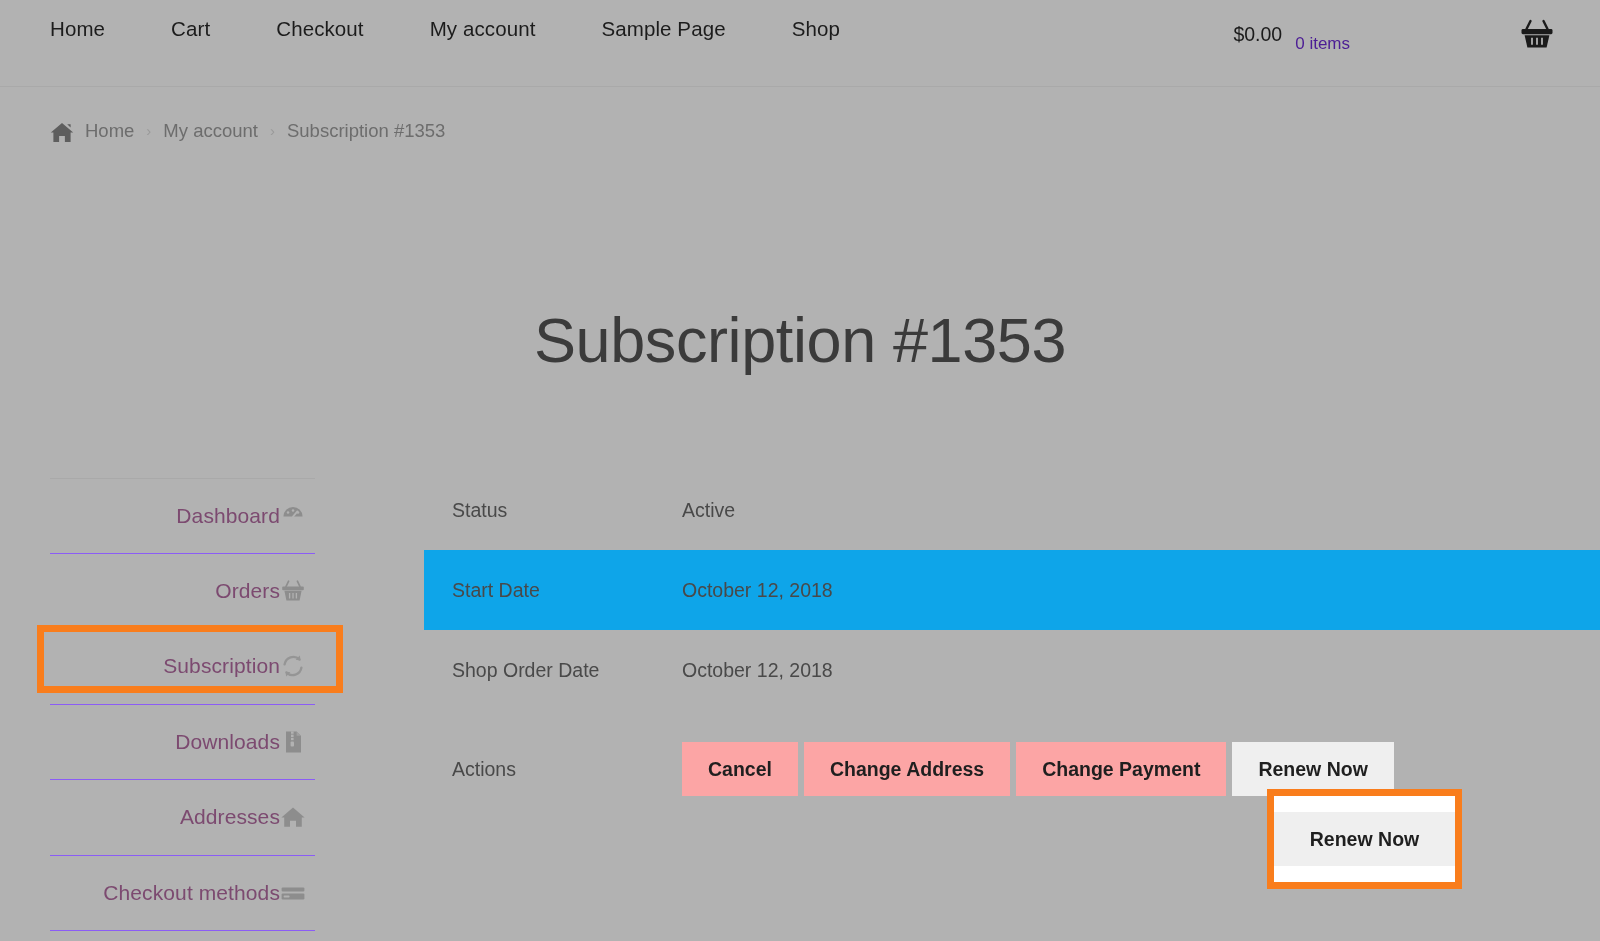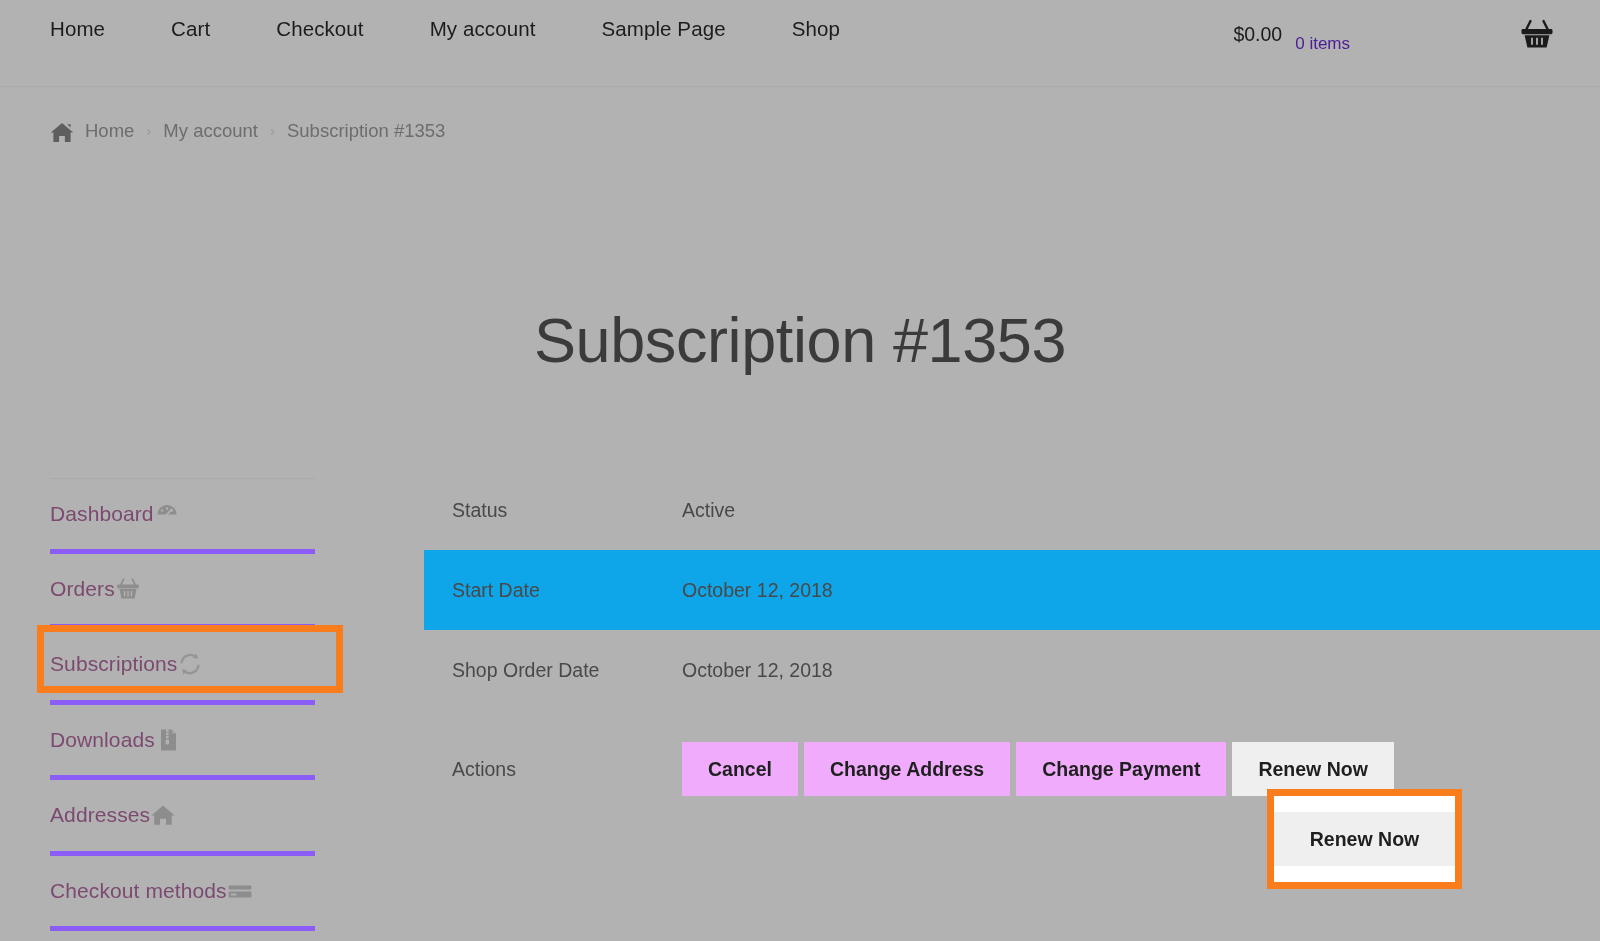--- a/index.html
+++ b/index.html
@@ -120,24 +120,24 @@
   .account-nav {
     position: absolute;
     left: 50px; top: 478px;
     width: 265px;
     list-style: none;
     margin: 0; padding: 0;
   }
   .account-nav-item {
     position: relative;
     height: 75.5px;
-    border-bottom: 5px solid #8b5cf6;
-    display: flex;
-    align-items: center;
-    justify-content: flex-start;
+    border-bottom: 1px solid #8b5cf6;
+    display: flex;
+    align-items: center;
+    justify-content: flex-end;
     cursor: pointer;
   }
   .account-nav-item:first-child {
     border-top: 1px solid #a9a9a9;
   }
   .an-label {
     font-size: 21px;
     color: #7c4a70;
     letter-spacing: 0.1px;
     white-space: nowrap;
@@ -175,21 +175,21 @@
     white-space: nowrap;
   }
   .actions-row td { height: 118px; }
 
   .action-buttons {
     display: flex;
     align-items: center;
     gap: 6px;
   }
   .btn {
-    background: #f0abfc;
+    background: #fca5a5;
     border: none;
     color: #1f1f1f;
     font-size: 19.5px;
     font-weight: bold;
     font-family: "Liberation Sans", sans-serif;
     padding: 0 26px;
     height: 54px;
     line-height: 54px;
     cursor: pointer;
     white-space: nowrap;
@@ -289,21 +289,21 @@
       <span class="an-label">Orders</span>
       <svg class="an-icon" viewBox="0 0 26 26">
         <path d="M8.6 3.2 L6 8.6 M17.4 3.2 L20 8.6" stroke="#5c5c5c" stroke-width="1.7" fill="none" stroke-linecap="round"></path>
         <rect x="2.2" y="8.6" width="21.6" height="3.6" rx="1" fill="#5c5c5c"></rect>
         <path d="M4.4 12.8 L6.4 22.6 L19.6 22.6 L21.6 12.8 Z" fill="#5c5c5c"></path>
         <path d="M9.6 15 L9.6 20.6 M13 15 L13 20.6 M16.4 15 L16.4 20.6" stroke="#b2b2b2" stroke-width="1.3"></path>
       </svg>
     </li>
 
     <li class="account-nav-item">
-      <span class="an-label">Subscriptions</span>
+      <span class="an-label">Subscription</span>
       <svg class="an-icon" viewBox="0 0 26 26">
         <path d="M4.6 11.4 A8.8 8.8 0 0 1 19.4 6.4" stroke="#6e6e6e" stroke-width="2.4" fill="none" stroke-linecap="round"></path>
         <path d="M21.4 14.6 A8.8 8.8 0 0 1 6.6 19.6" stroke="#6e6e6e" stroke-width="2.4" fill="none" stroke-linecap="round"></path>
         <path d="M19.8 2.4 L20.6 7.4 L15.6 6.8 Z" fill="#6e6e6e"></path>
         <path d="M6.2 23.6 L5.4 18.6 L10.4 19.2 Z" fill="#6e6e6e"></path>
       </svg>
     </li>
 
     <li class="account-nav-item">
       <span class="an-label">Downloads</span>

